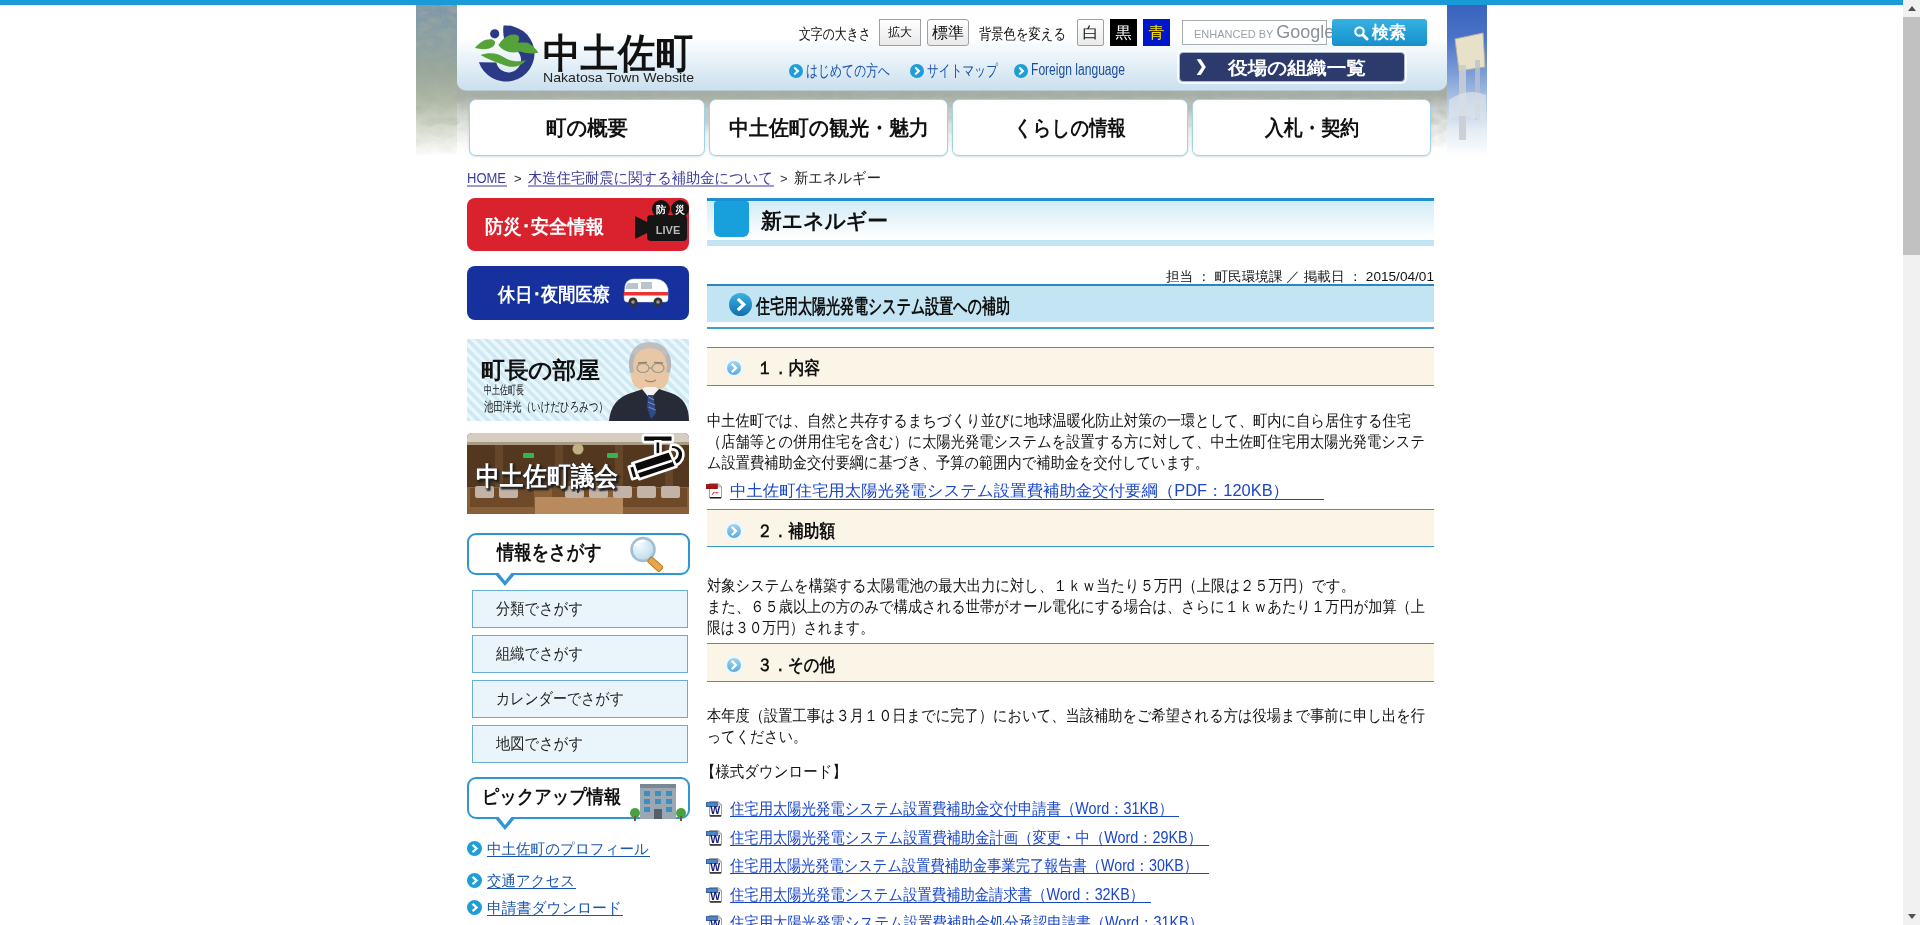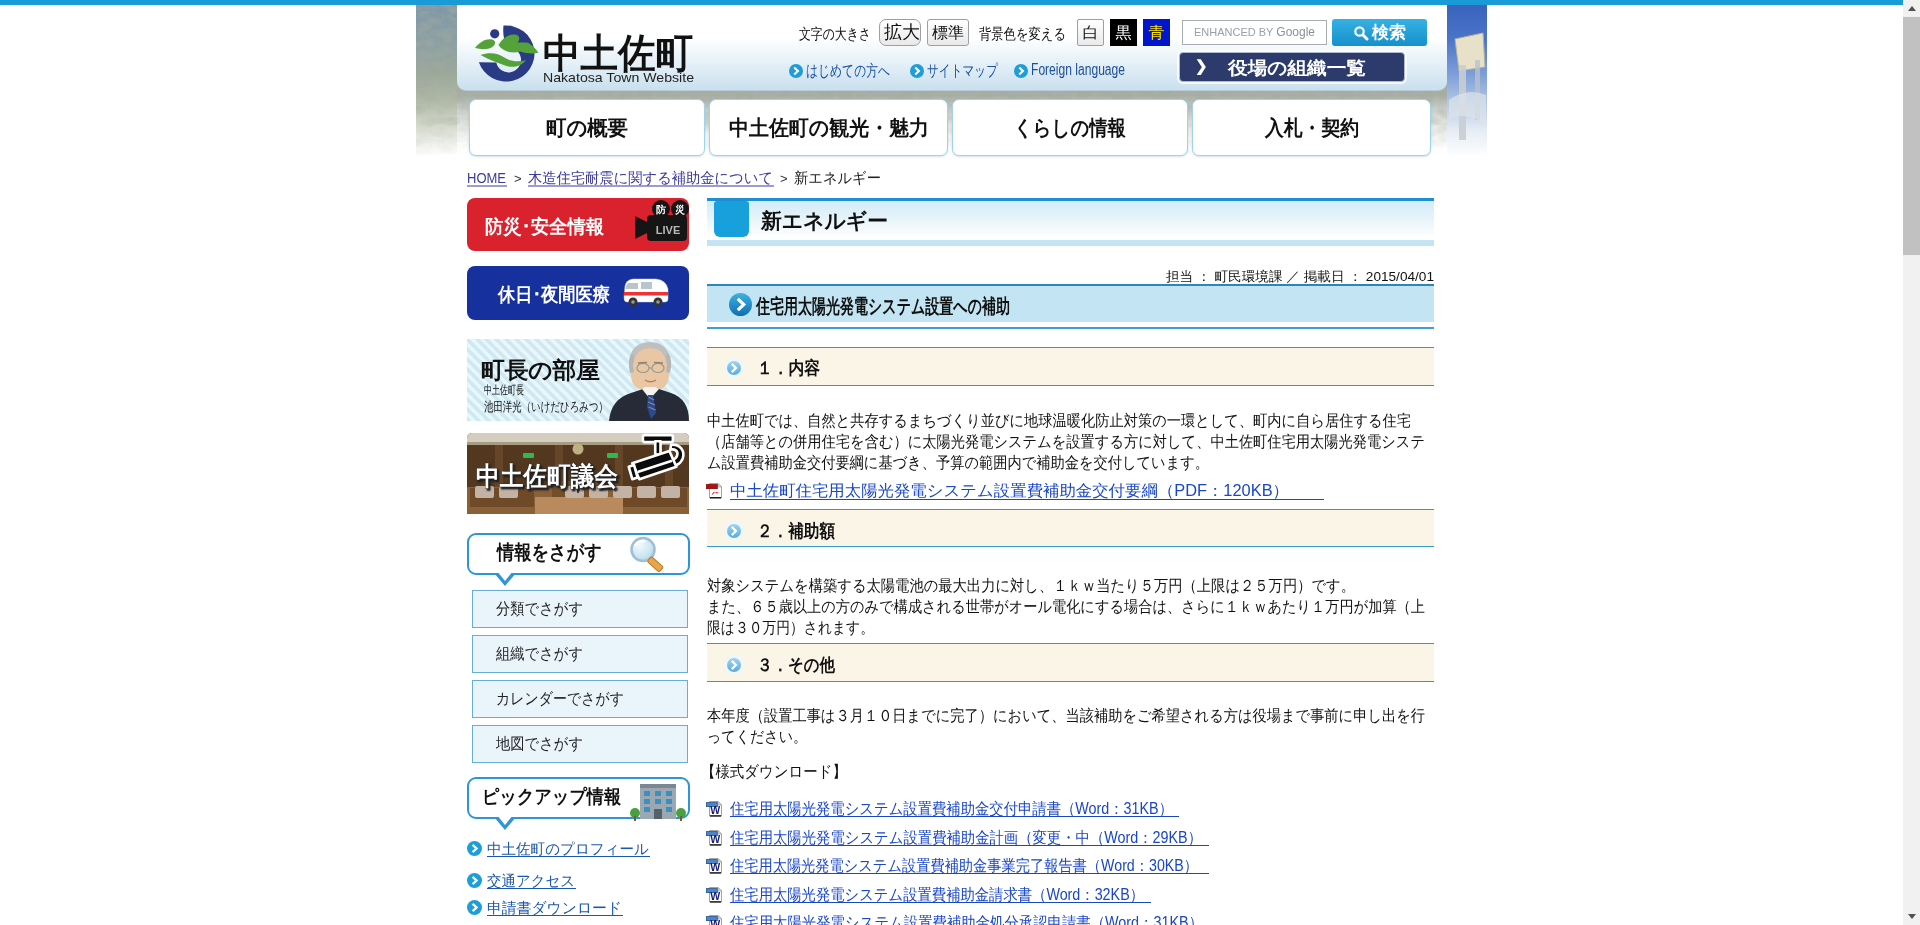--- a/index.html
+++ b/index.html
@@ -62,29 +62,29 @@
 <svg class="abs" style="left:543px;top:31.5px;" width="156" height="44">
       <text x="0" y="35" font-size="40" font-weight="600" fill="#111" textLength="150" lengthAdjust="spacingAndGlyphs">中土佐町</text>
     </svg>
 <svg class="abs" style="left:543px;top:70px;" width="156" height="16">
       <text x="0" y="12" font-size="13" fill="#222" textLength="151" lengthAdjust="spacingAndGlyphs">Nakatosa Town Website</text>
     </svg>
 
 <svg class="abs" style="left:799px;top:26px;" width="76" height="16">
       <text x="0" y="13" font-size="15" fill="#111" textLength="72" lengthAdjust="spacingAndGlyphs">文字の大きさ</text>
     </svg>
-<div class="abs" style="left:879px;top:19px;width:42px;height:27px;border:1px solid #9aa0a6;border-radius:7px;background:linear-gradient(#ffffff,#e9e9e9);font-size:18px;color:#111;text-align:right;line-height:25px;">拡大</div>
+<div class="abs" style="left:879px;top:19px;width:42px;height:27px;border:1px solid #9aa0a6;border-radius:0;background:linear-gradient(#ffffff,#e9e9e9);font-size:12px;color:#111;text-align:center;line-height:25px;">拡大</div>
 <div class="abs" style="left:927px;top:19px;width:42px;height:27px;border:1px solid #9aa0a6;border-radius:3px;background:linear-gradient(#ffffff,#e9e9e9);font-size:16px;color:#111;text-align:center;line-height:25px;">標準</div>
 <svg class="abs" style="left:979px;top:26px;" width="92" height="16">
       <text x="0" y="13" font-size="15" fill="#111" textLength="87" lengthAdjust="spacingAndGlyphs">背景色を変える</text>
     </svg>
 <div class="abs" style="left:1077px;top:19px;width:27px;height:27px;border:1px solid #9aa0a6;border-radius:2px;background:linear-gradient(#ffffff,#eaeaea);font-size:16px;color:#111;text-align:center;line-height:25px;">白</div>
 <div class="abs" style="left:1110px;top:19px;width:27px;height:27px;background:#000;font-size:16px;color:#fff;text-align:center;line-height:27px;">黒</div>
 <div class="abs" style="left:1143px;top:19px;width:27px;height:27px;background:#0016cd;font-size:16px;color:#ffe400;text-align:center;line-height:27px;">青</div>
-<div class="abs" style="left:1182px;top:20px;width:145px;height:25px;border:1px solid #a8adb2;background:#fff;font-size:11px;color:#9aa0a6;line-height:23px;padding-left:11px;white-space:nowrap;">ENHANCED BY <span style="font-size:12px;color:#8a9095;">Google</span></div>
+<div class="abs" style="left:1182px;top:20px;width:145px;height:25px;border:1px solid #a8adb2;background:#fff;font-size:11px;color:#9aa0a6;line-height:23px;padding-left:11px;white-space:nowrap;">ENHANCED BY <span style="font-size:18px;color:#8a9095;">Google</span></div>
 <div class="abs" style="left:1332px;top:19px;width:95px;height:27px;border-radius:3px;background:linear-gradient(#35b1e4,#1590cb);color:#fff;font-size:17px;font-weight:bold;text-align:center;line-height:27px;">
   <svg style="vertical-align:-3px;margin-right:3px;" width="16" height="16" viewBox="0 0 16 16">
         <circle cx="6.5" cy="6.5" r="4.2" fill="none" stroke="#fff" stroke-width="2.2"></circle>
         <line x1="10" y1="10" x2="14" y2="14" stroke="#fff" stroke-width="3" stroke-linecap="round"></line>
       </svg>検索</div>
 
 <svg class="abs" style="left:789px;top:64px;" width="14" height="14" viewBox="0 0 14 14">
       <circle cx="7" cy="7" r="7" fill="#1e9dd8"></circle>
       <path d="M5.2 3.6 L8.9 7 L5.2 10.4" stroke="#fff" stroke-width="2.1" fill="none"></path>
     </svg>

